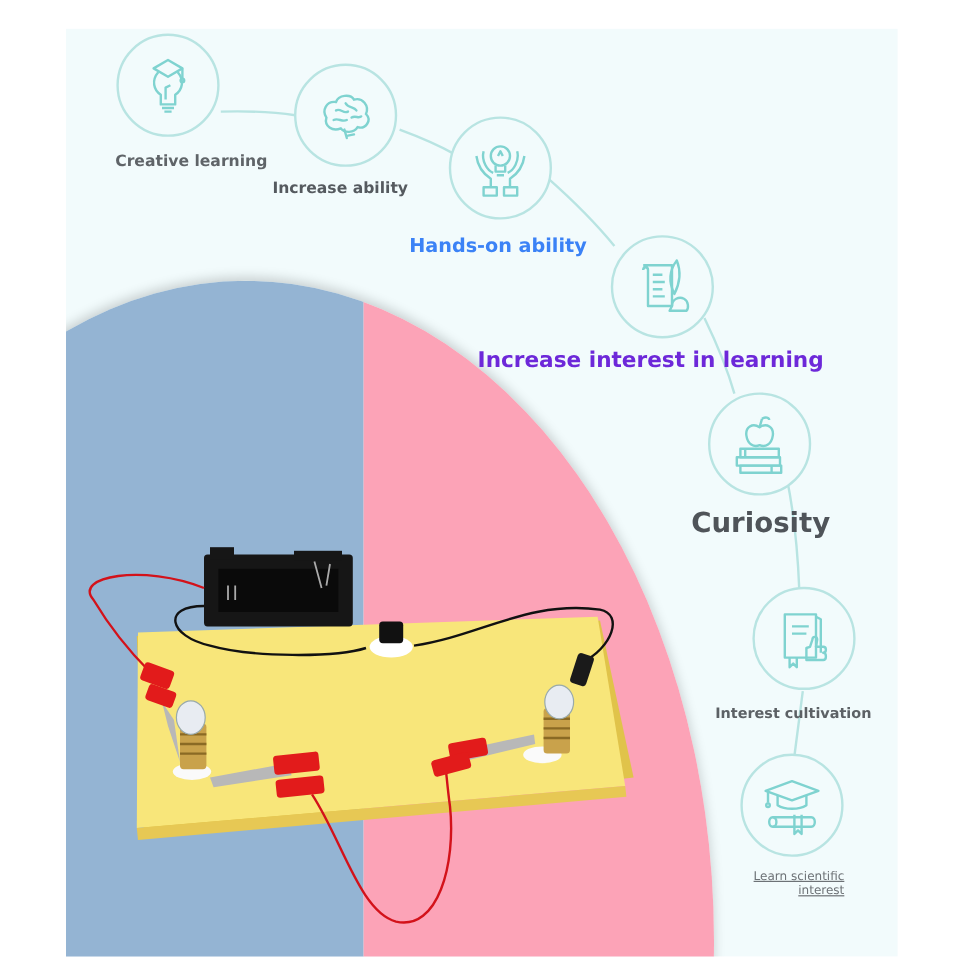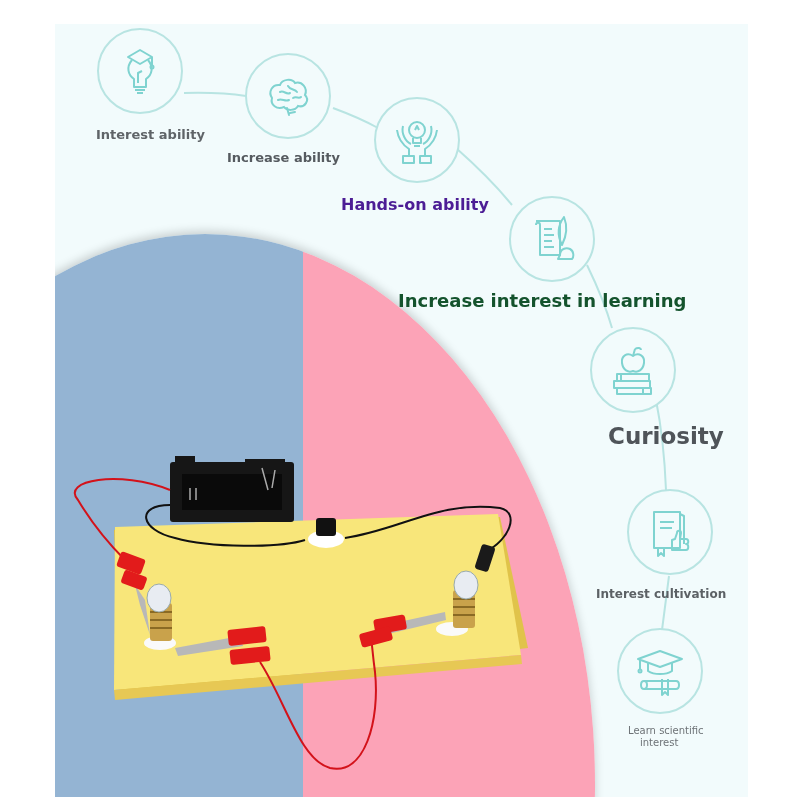--- a/index.html
+++ b/index.html
@@ -7,25 +7,25 @@
   .panel { position:absolute; left:55px; top:24px; width:693px; height:773px; background:#f2fbfc; overflow:hidden; }
   .blob { position:absolute; left:-240px; top:210px; width:780px; height:1100px; border-radius:50%; overflow:hidden; box-shadow: 0 -3px 10px rgba(0,0,0,0.18); }
   .blob .blue { position:absolute; left:0; top:0; width:488px; height:100%; background:#94b4d3; }
   .blob .pink { position:absolute; left:488px; top:0; right:0; height:100%; background:#fca3b7; }
   .path-svg { position:absolute; left:0; top:0; }
   .node { position:absolute; width:86px; height:86px; border-radius:50%; border:2px solid #b8e4e2; background:#f2fbfc; box-sizing:border-box; display:flex; align-items:center; justify-content:center; }
   .node svg { width:56px; height:56px; }
   .label { position:absolute; color:#5f6468; font-weight:bold; white-space:nowrap; }
   .l-creative { left:96px; top:127px; font-size:13px; }
   .l-thinking { left:227px; top:150px; font-size:13px; color:#555a5f; }
-  .l-hands { left:341px; top:195px; font-size:16px; color:#4c1d95; }
-  .l-interest { left:398px; top:290px; font-size:18px; color:#14532d; }
-  .l-curiosity { left:608px; top:423px; font-size:23px; color:#4f5459; }
+  .l-hands { left:341px; top:195px; font-size:16px; color:#3b82f6; }
+  .l-interest { left:398px; top:290px; font-size:18px; color:#6d28d9; }
+  .l-curiosity { left:576px; top:423px; font-size:23px; color:#4f5459; }
   .l-cultivation { left:596px; top:587px; font-size:12px; color:#5c6165; }
-  .l-learn { left:628px; top:725px; font-size:10px; color:#6d7276; font-weight:normal; line-height:12px; }
+  .l-learn { left:628px; top:725px; font-size:10px; color:#6d7276; text-align:right; font-weight:normal; line-height:12px;text-decoration:underline; }
   .product { position:absolute; left:0; top:0; }
 </style>
 </head>
 <body>
 
 <div class="panel">
   <div class="blob">
     <div class="blue"></div>
     <div class="pink"></div>
   </div>
@@ -38,21 +38,21 @@
 <div class="node" style="left:97px;top:28px;">
   <svg viewBox="0 0 56 56" fill="none" stroke="#7fd3d0" stroke-width="2" stroke-linejoin="round">
     <path d="M16,14 L28,7 L40,14 L28,21 Z"></path>
     <path d="M40,14 L40,22"></path>
       <circle cx="40" cy="24" r="1.5"></circle>
     <path d="M20,17 C14,24 16,32 22,36 L22,44 L34,44 L34,36 C40,32 42,24 36,17"></path>
     <path d="M23,47 L33,47 M25,50 L31,50"></path>
     <path d="M26,40 L26,30 L30,28"></path>
   </svg>
 </div>
-<div class="label l-creative">Interest ability</div>
+<div class="label l-creative">Creative learning</div>
 
 <div class="node" style="left:245px;top:53px;">
   <svg viewBox="0 0 56 56" fill="none" stroke="#7fd3d0" stroke-width="2" stroke-linecap="round">
     <path d="M12,30 C8,24 12,16 20,17 C22,11 32,10 35,15 C42,13 48,20 45,27 C50,32 45,40 38,38 C35,43 27,43 24,39 C17,42 10,37 12,30 Z"></path>
     <path d="M20,24 C24,22 26,27 30,25 M28,18 C30,22 35,21 37,24 M18,32 C22,30 25,34 29,32 M33,30 C36,28 39,31 41,29"></path>
     <path d="M27,40 L29,47 M30,45 L35,44"></path>
   </svg>
 </div>
 <div class="label l-thinking">Increase ability</div>
 

